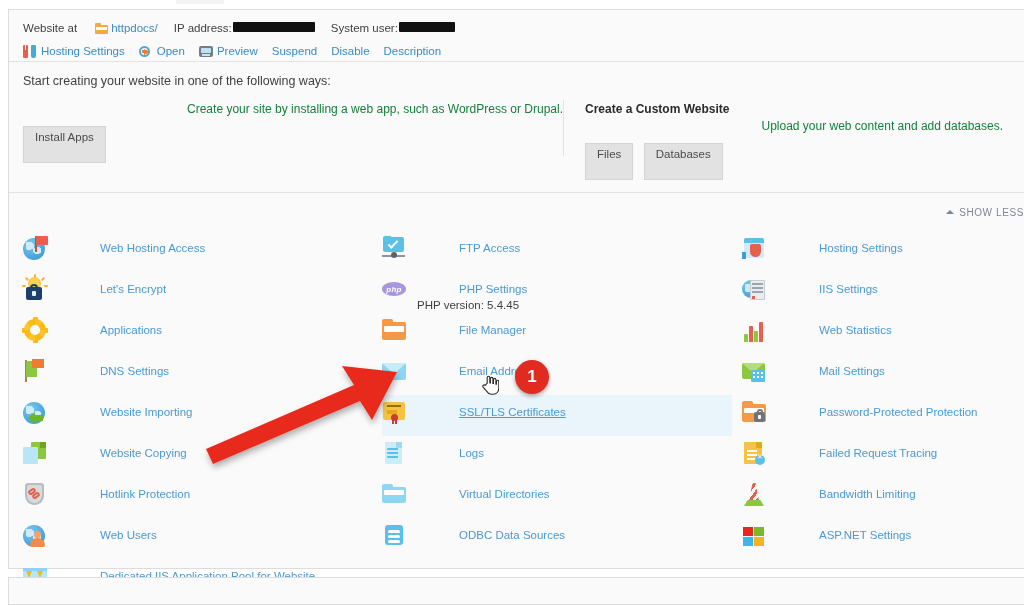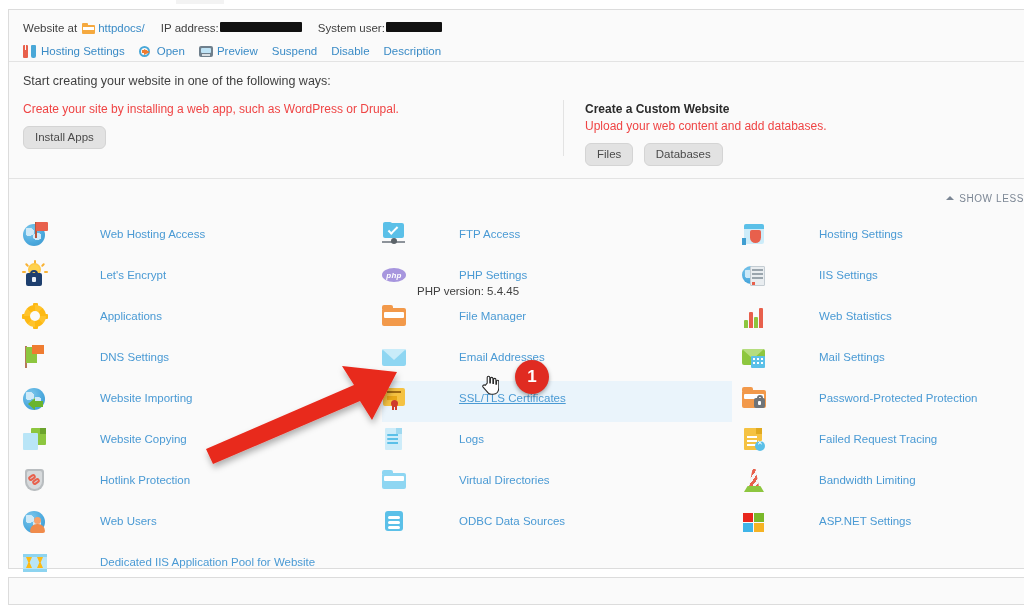--- a/index.html
+++ b/index.html
@@ -39,21 +39,21 @@
   .site-header {
     padding: 9px 0 0 14px;
     border-bottom: 1px solid #e3e3e3;
     height: 52px;
   }
   .site-line1 {
     font-size: 11.5px; color: #3f3f3f;
     display: flex; align-items: center; gap: 0;
     height: 17px; white-space: nowrap;
   }
-  .site-line1 .lbl { margin-right: 4px; text-align: center; }
+  .site-line1 .lbl { margin-right: 17px; text-align: center; }
   .folder-ico {
     display: inline-block; position: relative;
     width: 13px; height: 11px; margin: 0 3px 0 1px; top: 1px;
   }
   .folder-ico .fb {
     position: absolute; left: 0; bottom: 0; width: 13px; height: 9px;
     background: #f5a93f; border-radius: 1px;
   }
   .folder-ico .ft {
     position: absolute; left: 0; top: 0; width: 6px; height: 3px;
@@ -95,25 +95,25 @@
   .create-sec { padding: 12px 14px 0 14px; }
   .create-head { font-size: 12.5px; color: #3f3f3f; margin-bottom: 14px; }
   .create-cols { display: flex; position: relative; }
   .ccol { position: relative; }
   .ccol.left { width: 540px; }
   .ccol.right { width: 440px; padding-left: 22px; }
   .ccol.right:before {
     content:""; position:absolute; left:0; top:-2px; width:1px; height:56px; background:#e3e3e3;
   }
   .ctitle { font-size: 12px; font-weight: bold; color: #2b2b2b; margin-bottom: 3px; }
-  .cdesc { font-size: 12px; color: #ef4444; margin-bottom: 10px; }
+  .cdesc { font-size: 12px; color: #15803d; margin-bottom: 10px; text-align: right; }
   .btn {
     display: inline-block; background: #e2e2e2; border: 1px solid #d4d4d4;
-    color: #4a4a4a; font-size: 11.5px; padding: 4px 11px 5px 11px;
-    border-radius: 6px; cursor: pointer; margin-right: 6px;
+    color: #4a4a4a; font-size: 11.5px; padding: 4px 11px 19px 11px;
+    border-radius: 0; cursor: pointer; margin-right: 6px;
     font-family: "Liberation Sans", sans-serif;
     text-align: center;
   }
 
   .showless-bar {
     margin-top: 12px; border-top: 1px solid #e3e3e3;
     text-align: right; padding: 7px 0 7px 0;
   }
   .showless {
     font-size: 10px; letter-spacing: .6px; color: #7b8694;

